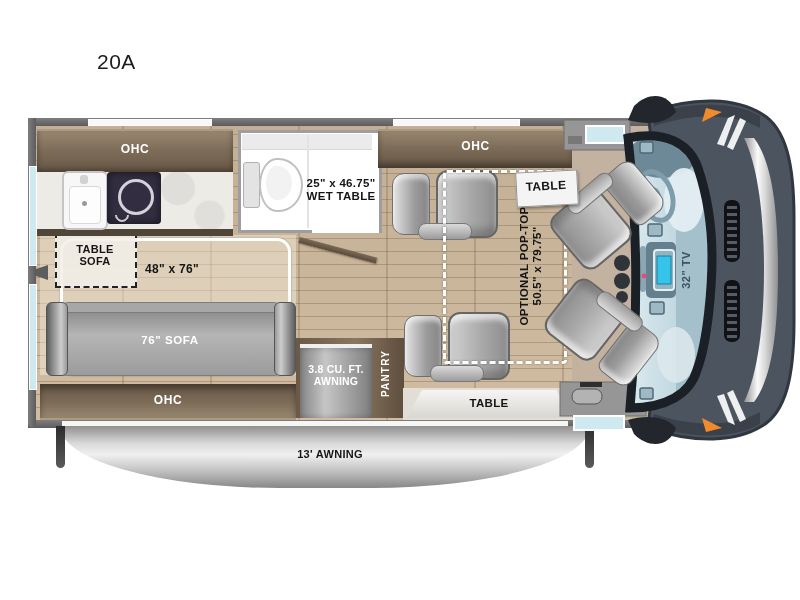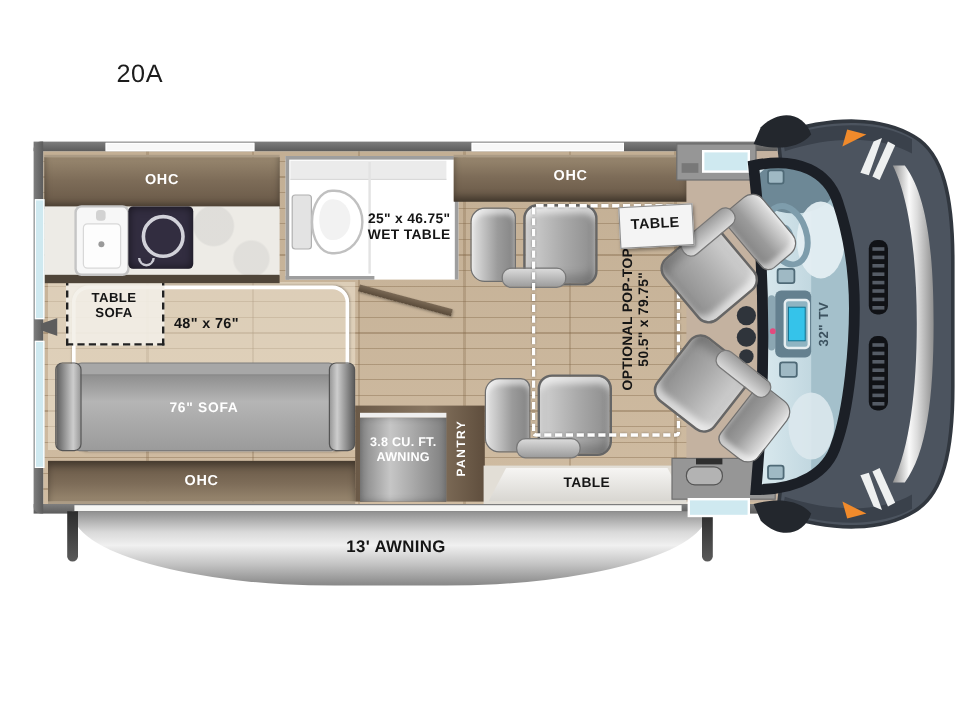--- a/index.html
+++ b/index.html
@@ -139,21 +139,21 @@
   <div class="abs" style="left:62px;top:421px;width:506px;height:5px;background:#f6f6f4"></div>
 
   <div class="abs" style="left:516px;top:171px;width:60px;height:33px;background:#f4f4f4;border:1px solid #909090;transform:rotate(-3deg);box-shadow:1px 2px 3px rgba(0,0,0,.35);z-index:9"></div>
   <div class="lbl" style="left:516px;top:180px;width:60px;font-size:12px;transform:rotate(-3deg);z-index:10">TABLE</div>
 
   <div class="abs" style="left:60px;top:426px;width:530px;height:62px;z-index:0;
        background:linear-gradient(180deg,#8f8f8f 0,#d9d9d9 28%,#f0f0f0 46%,#c2c2c2 72%,#878787 100%);
        border-radius:0 0 48% 48% / 0 0 72px 72px"></div>
   <div class="abs" style="left:56px;top:426px;width:9px;height:42px;background:linear-gradient(180deg,#2c2c2c,#5a5a5a);border-radius:0 0 8px 8px;z-index:0"></div>
   <div class="abs" style="left:585px;top:426px;width:9px;height:42px;background:linear-gradient(180deg,#2c2c2c,#5a5a5a);border-radius:0 0 8px 8px;z-index:0"></div>
-  <div class="lbl" style="left:230px;top:448px;width:200px;font-size:14px;z-index:1">13' AWNING</div>
+  <div class="lbl" style="left:230px;top:448px;width:200px;font-size:11px;z-index:1">13' AWNING</div>
 
   <svg class="abs" style="left:556px;top:78px;z-index:7" width="244" height="384" viewBox="0 0 244 384">
     <defs>
       <linearGradient id="glassg" x1="0" y1="0" x2="1" y2="0">
         <stop offset="0" stop-color="#dcebf0"></stop>
           <stop offset="1" stop-color="#aec9d4"></stop>
       </linearGradient>
       <linearGradient id="chromeg" x1="0" y1="0" x2="1" y2="0">
         <stop offset="0" stop-color="#8f8f8f"></stop>
           <stop offset=".4" stop-color="#fafafa"></stop>

